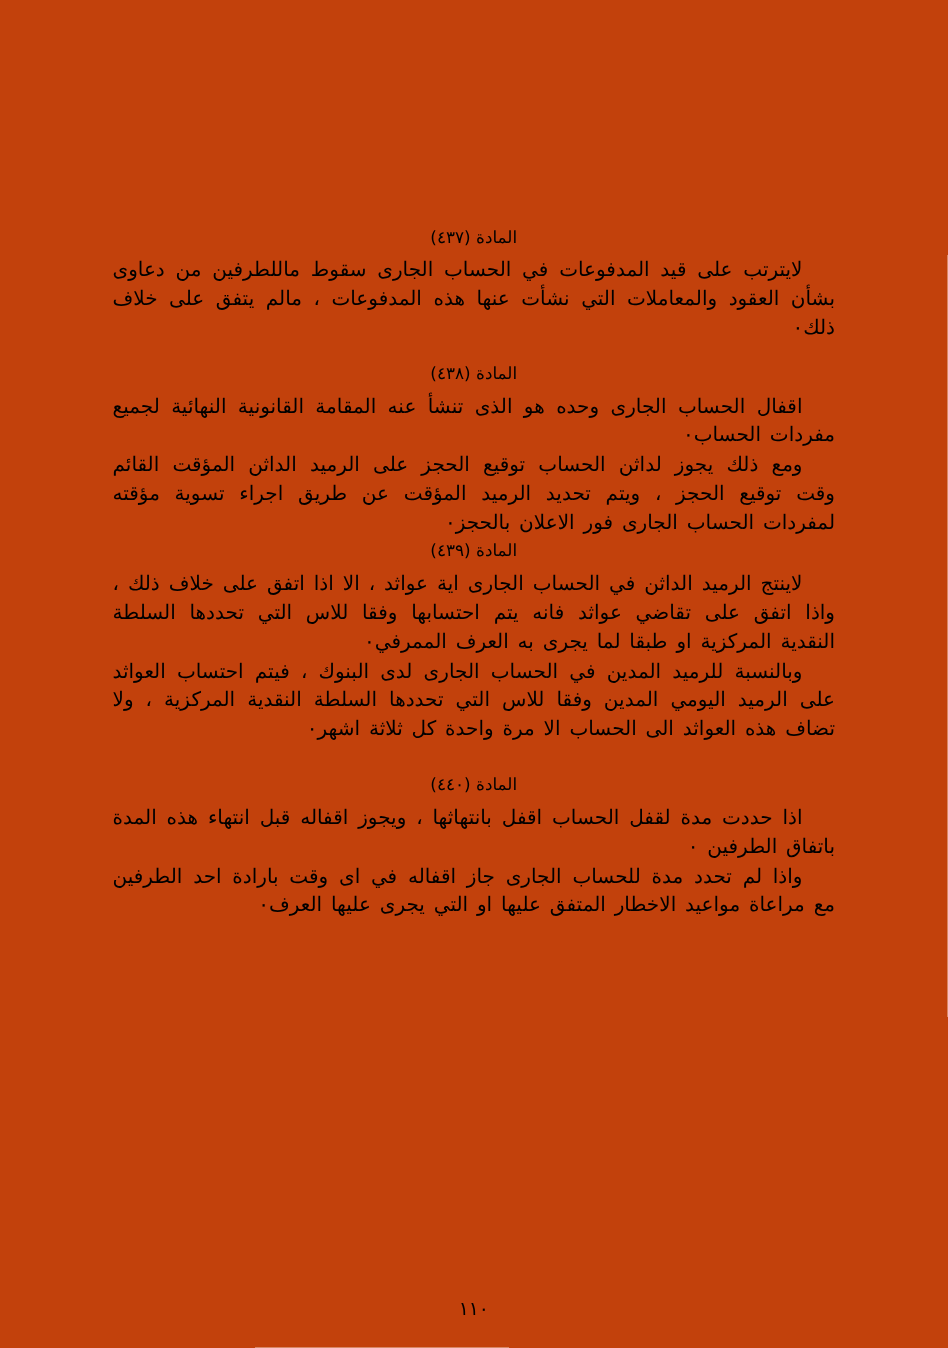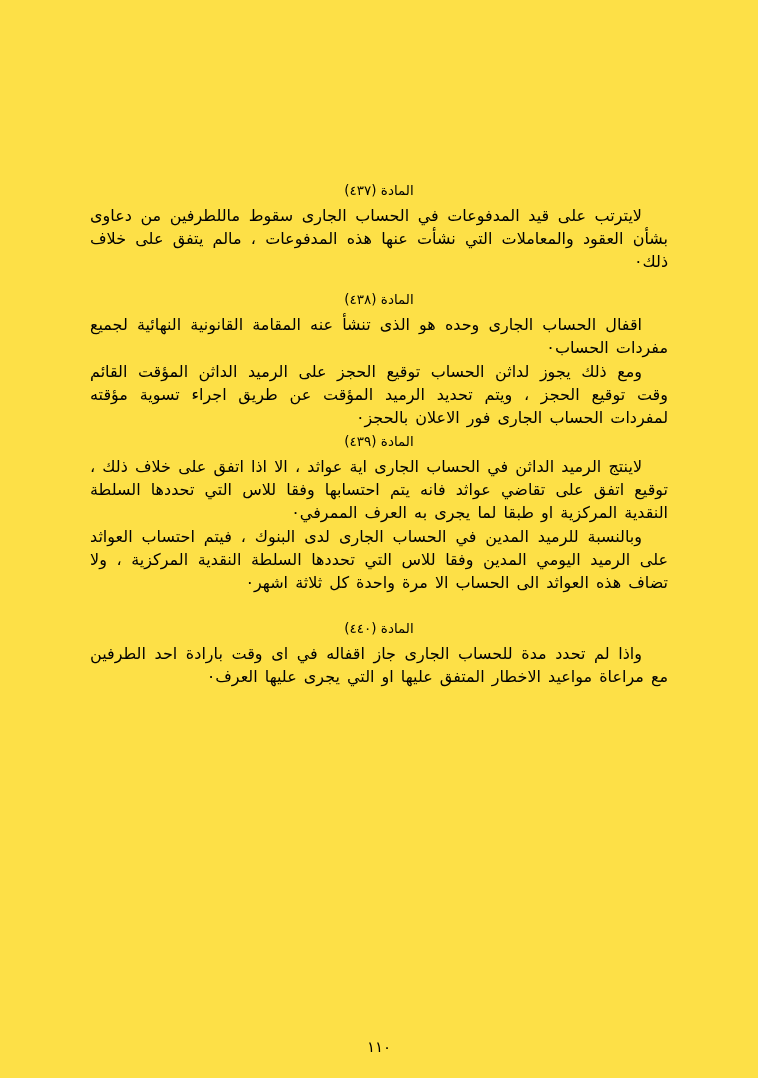--- a/index.html
+++ b/index.html
@@ -14,21 +14,21 @@
     font-family: "DejaVu Sans", "Liberation Sans", sans-serif;
     color: #000000;
     overflow: hidden;
   }
   .page {
     position: absolute;
     left: 0;
     top: 0;
     width: 758px;
     height: 1078px;
-    background: #fde047;
+    background: #c2410c;
   }
   .content {
     position: absolute;
     left: 90px;
     top: 182px;
     width: 578px;
     direction: rtl;
     text-align: justify;
   }
   .article {
@@ -80,26 +80,27 @@
     </div>
 
     <div class="article gap-md">
       <div class="article-heading">المادة (٤٣٨)</div>
       <p class="para indent">اقفال الحساب الجارى وحده هو الذى تنشأ عنه المقامة القانونية النهائية لجميع مفردات الحساب٠</p>
       <p class="para indent">ومع ذلك يجوز لداثن الحساب توقيع الحجز على الرميد الداثن المؤقت القائم وقت توقيع الحجز ، ويتم تحديد الرميد المؤقت عن طريق اجراء تسوية مؤقته لمفردات الحساب الجارى فور الاعلان بالحجز٠</p>
     </div>
 
     <div class="article gap-lg">
       <div class="article-heading">المادة (٤٣٩)</div>
-      <p class="para indent">لاينتج الرميد الداثن في الحساب الجارى اية عواثد ، الا اذا اتفق على خلاف ذلك ، توقيع اتفق على تقاضي عواثد فانه يتم احتسابها وفقا للاس التي تحددها السلطة النقدية المركزية او طبقا لما يجرى به العرف الممرفي٠</p>
+      <p class="para indent">لاينتج الرميد الداثن في الحساب الجارى اية عواثد ، الا اذا اتفق على خلاف ذلك ، واذا اتفق على تقاضي عواثد فانه يتم احتسابها وفقا للاس التي تحددها السلطة النقدية المركزية او طبقا لما يجرى به العرف الممرفي٠</p>
       <p class="para indent">وبالنسبة للرميد المدين في الحساب الجارى لدى البنوك ، فيتم احتساب العواثد على الرميد اليومي المدين وفقا للاس التي تحددها السلطة النقدية المركزية ، ولا تضاف هذه العواثد الى الحساب الا مرة واحدة كل ثلاثة اشهر٠</p>
     </div>
 
     <div class="article gap-lg">
       <div class="article-heading">المادة (٤٤٠)</div>
+      <p class="para indent">اذا حددت مدة لقفل الحساب اقفل بانتهاثها ، ويجوز اقفاله قبل انتهاء هذه المدة باتفاق الطرفين ٠</p>
       <p class="para indent">واذا لم تحدد مدة للحساب الجارى جاز اقفاله في اى وقت بارادة احد الطرفين مع مراعاة مواعيد الاخطار المتفق عليها او التي يجرى عليها العرف٠</p>
     </div>
 
   </div>
 
   <div class="page-number">١١٠</div>
 
 </div>
 
 </body></html>

